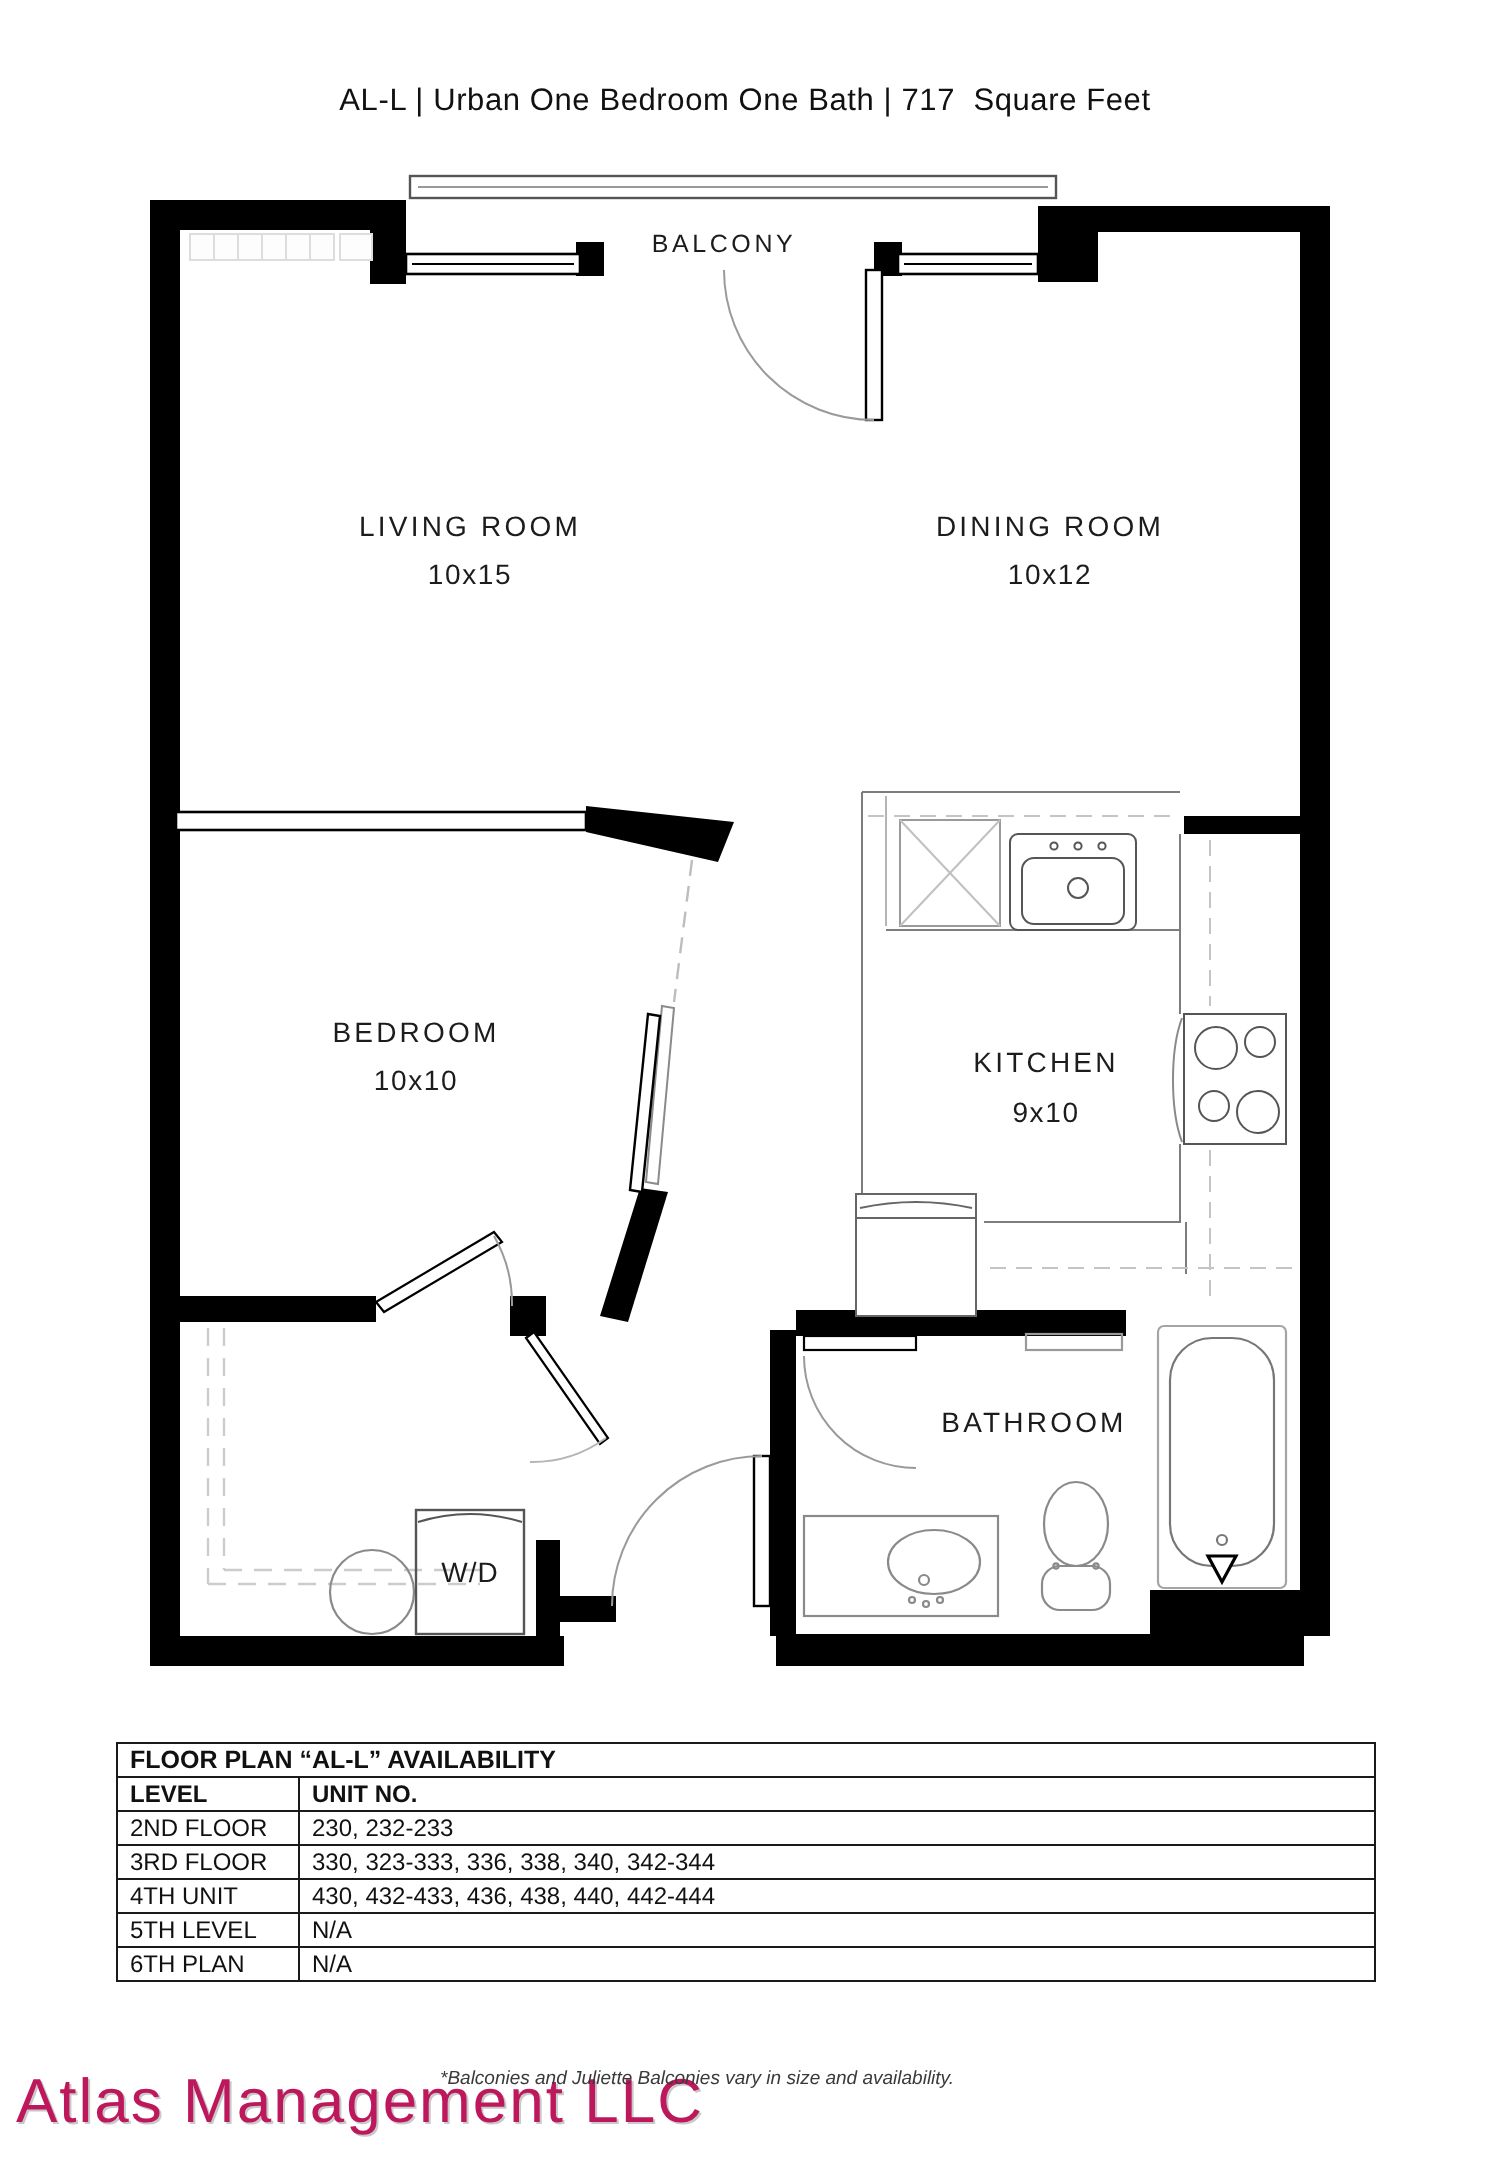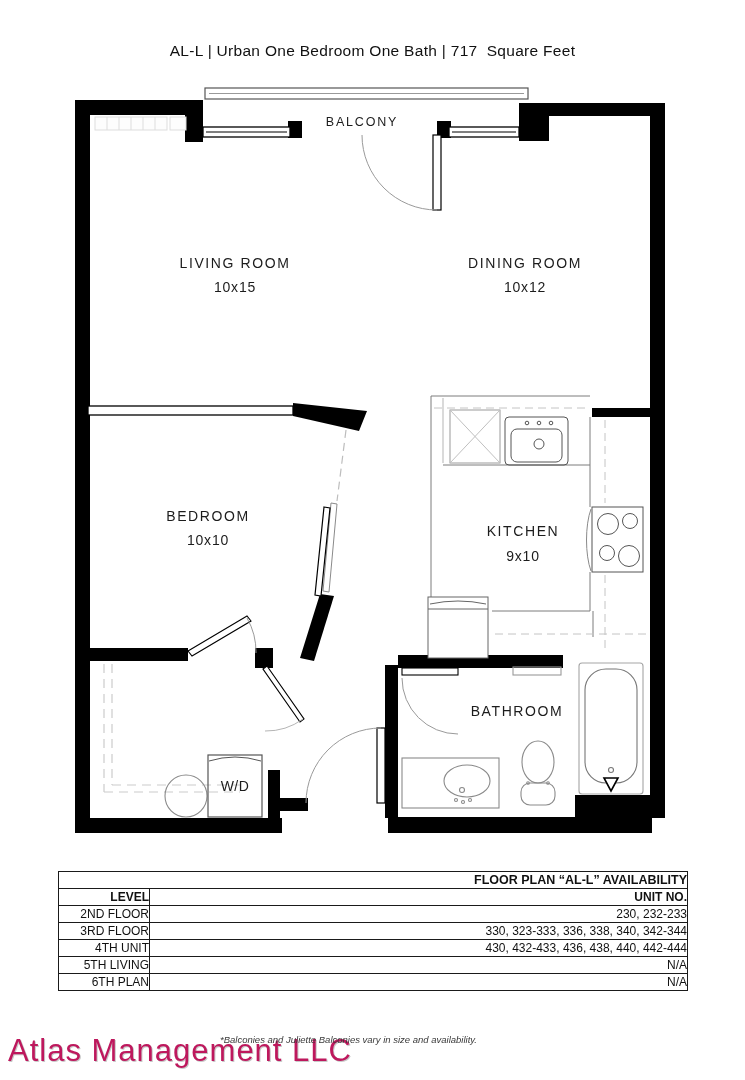--- a/index.html
+++ b/index.html
@@ -9,21 +9,21 @@
          font-size:15.5px;font-weight:normal;letter-spacing:.3px;white-space:pre;color:#111;}
   svg{position:absolute;left:0;top:0;}
   svg text{font-family:"Liberation Sans",sans-serif;fill:#1c1c1c;}
   .room-label{font-size:14px;letter-spacing:1.6px;}
   .room-dims{font-size:14px;letter-spacing:.8px;}
   .balcony-label{font-size:12.5px;letter-spacing:1.8px;}
   .wd-label{font-size:14px;letter-spacing:.5px;}
   .avail{position:absolute;left:58px;top:871px;width:630px;border-collapse:collapse;
          font-size:12px;color:#111;}
   .avail td,.avail th{border:1.5px solid #1a1a1a;height:16px;padding:0 0 0 6px;
-         text-align:right;vertical-align:middle;white-space:nowrap;}
+         text-align:left;vertical-align:middle;white-space:nowrap;}
   .avail .t-title{font-weight:bold;font-size:12.5px;}
   .avail th{font-weight:bold;margin-left:15px;}
   .avail .col-level{width:84px;}
   .footnote{position:absolute;top:1034px;left:0;width:697px;text-align:center;
             font-style:italic;font-size:9.5px;color:#3a3a3a;z-index:2;}
   .watermark{position:absolute;top:1033px;left:8px;font-size:31px;color:#be185d;
              letter-spacing:1px;text-shadow:1px 1px 0 #c9c9c9;z-index:1;white-space:nowrap;}
 </style>
 </head>
 <body>
@@ -218,21 +218,21 @@
       </tr>
       <tr>
         <td>3RD FLOOR</td>
         <td>330, 323-333, 336, 338, 340, 342-344</td>
       </tr>
       <tr>
         <td>4TH UNIT</td>
         <td>430, 432-433, 436, 438, 440, 442-444</td>
       </tr>
       <tr>
-        <td>5TH LIVING</td>
+        <td>5TH LEVEL</td>
         <td>N/A</td>
       </tr>
       <tr>
         <td>6TH PLAN</td>
         <td>N/A</td>
       </tr>
     </tbody>
   </table>
 
   <div class="watermark">Atlas Management LLC</div>

